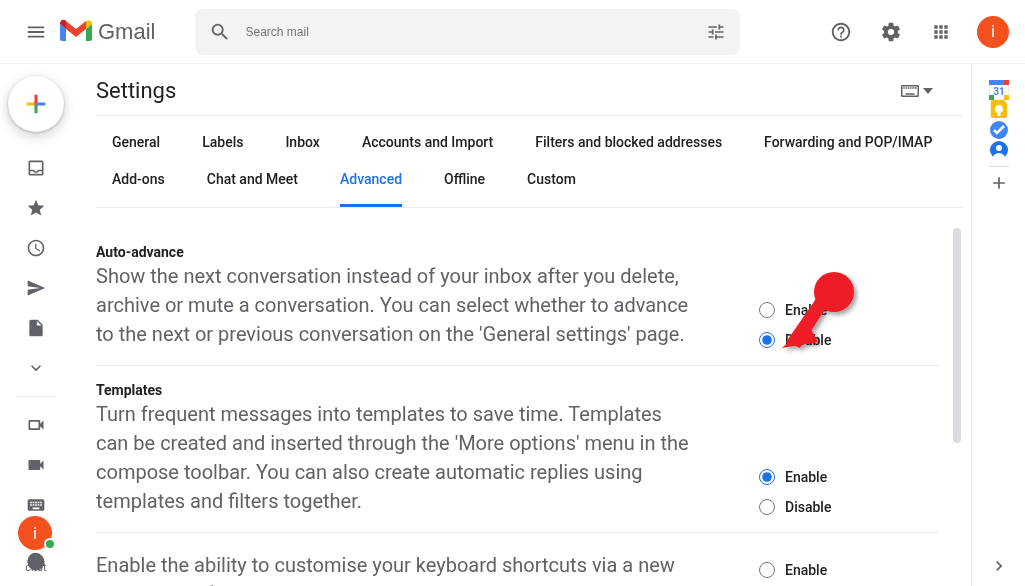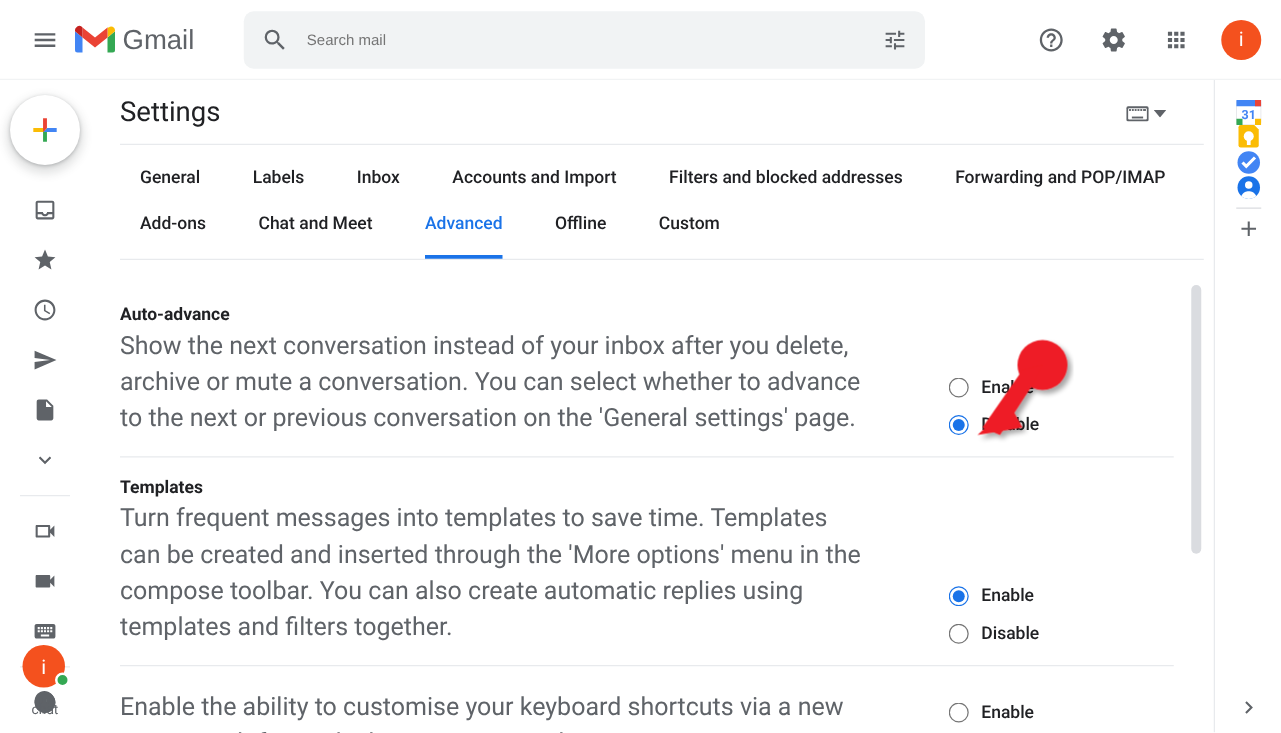--- a/index.html
+++ b/index.html
@@ -1,21 +1,21 @@
 <!DOCTYPE html>
 <html><head>
 <meta charset="utf-8">
 <style>
   * { box-sizing: border-box; margin: 0; padding: 0; }
   body { font-family: 'Google Sans', Roboto, Arial, sans-serif; font-size: 14px; color: #202124; background: #fff; width: 1025px; height: 586px; overflow: hidden; position: relative; }
   
   
   .header { display: flex; align-items: center; height: 64px; padding: 0 16px; border-bottom: 1px solid #f1f3f4; }
   .menu-btn { width: 40px; height: 40px; border-radius: 50%; display:flex; align-items:center; justify-content:center; cursor:pointer; color:#5f6368; }
-  .logo-wrap { display:flex; align-items:center; margin-left: 4px; margin-right: 30px; }
+  .logo-wrap { display:flex; margin-left: 4px; margin-right: 30px; }
   .logo-text { font-size: 22px; color:#5f6368; margin-left: 6px; font-family: 'Product Sans', Arial, sans-serif; }
   .search-bar { flex: 0 0 545px; height: 46px; background:#f1f3f4; border-radius: 8px; display:flex; align-items:center; padding: 0 14px; margin-left: 10px; }
   .search-bar .s-icon { color:#5f6368; margin-right: 14px; }
   .search-bar input { flex:1; border:none; background:transparent; font-size:12px; outline:none; color:#5f6368; }
   .search-bar .tune-icon { color:#5f6368; cursor:pointer; }
   .header-spacer { flex: 1; }
   .header-icons { display:flex; align-items:center; gap: 10px; margin-left: 20px; }
   .hicon { width:40px; height:40px; border-radius:50%; display:flex; align-items:center; justify-content:center; color:#5f6368; cursor:pointer; }
   .avatar { width:32px; height:32px; border-radius:50%; background:#f4511e; color:#fff; display:flex; align-items:center; justify-content:center; font-size:16px; margin-left:6px; cursor:pointer; }
   

